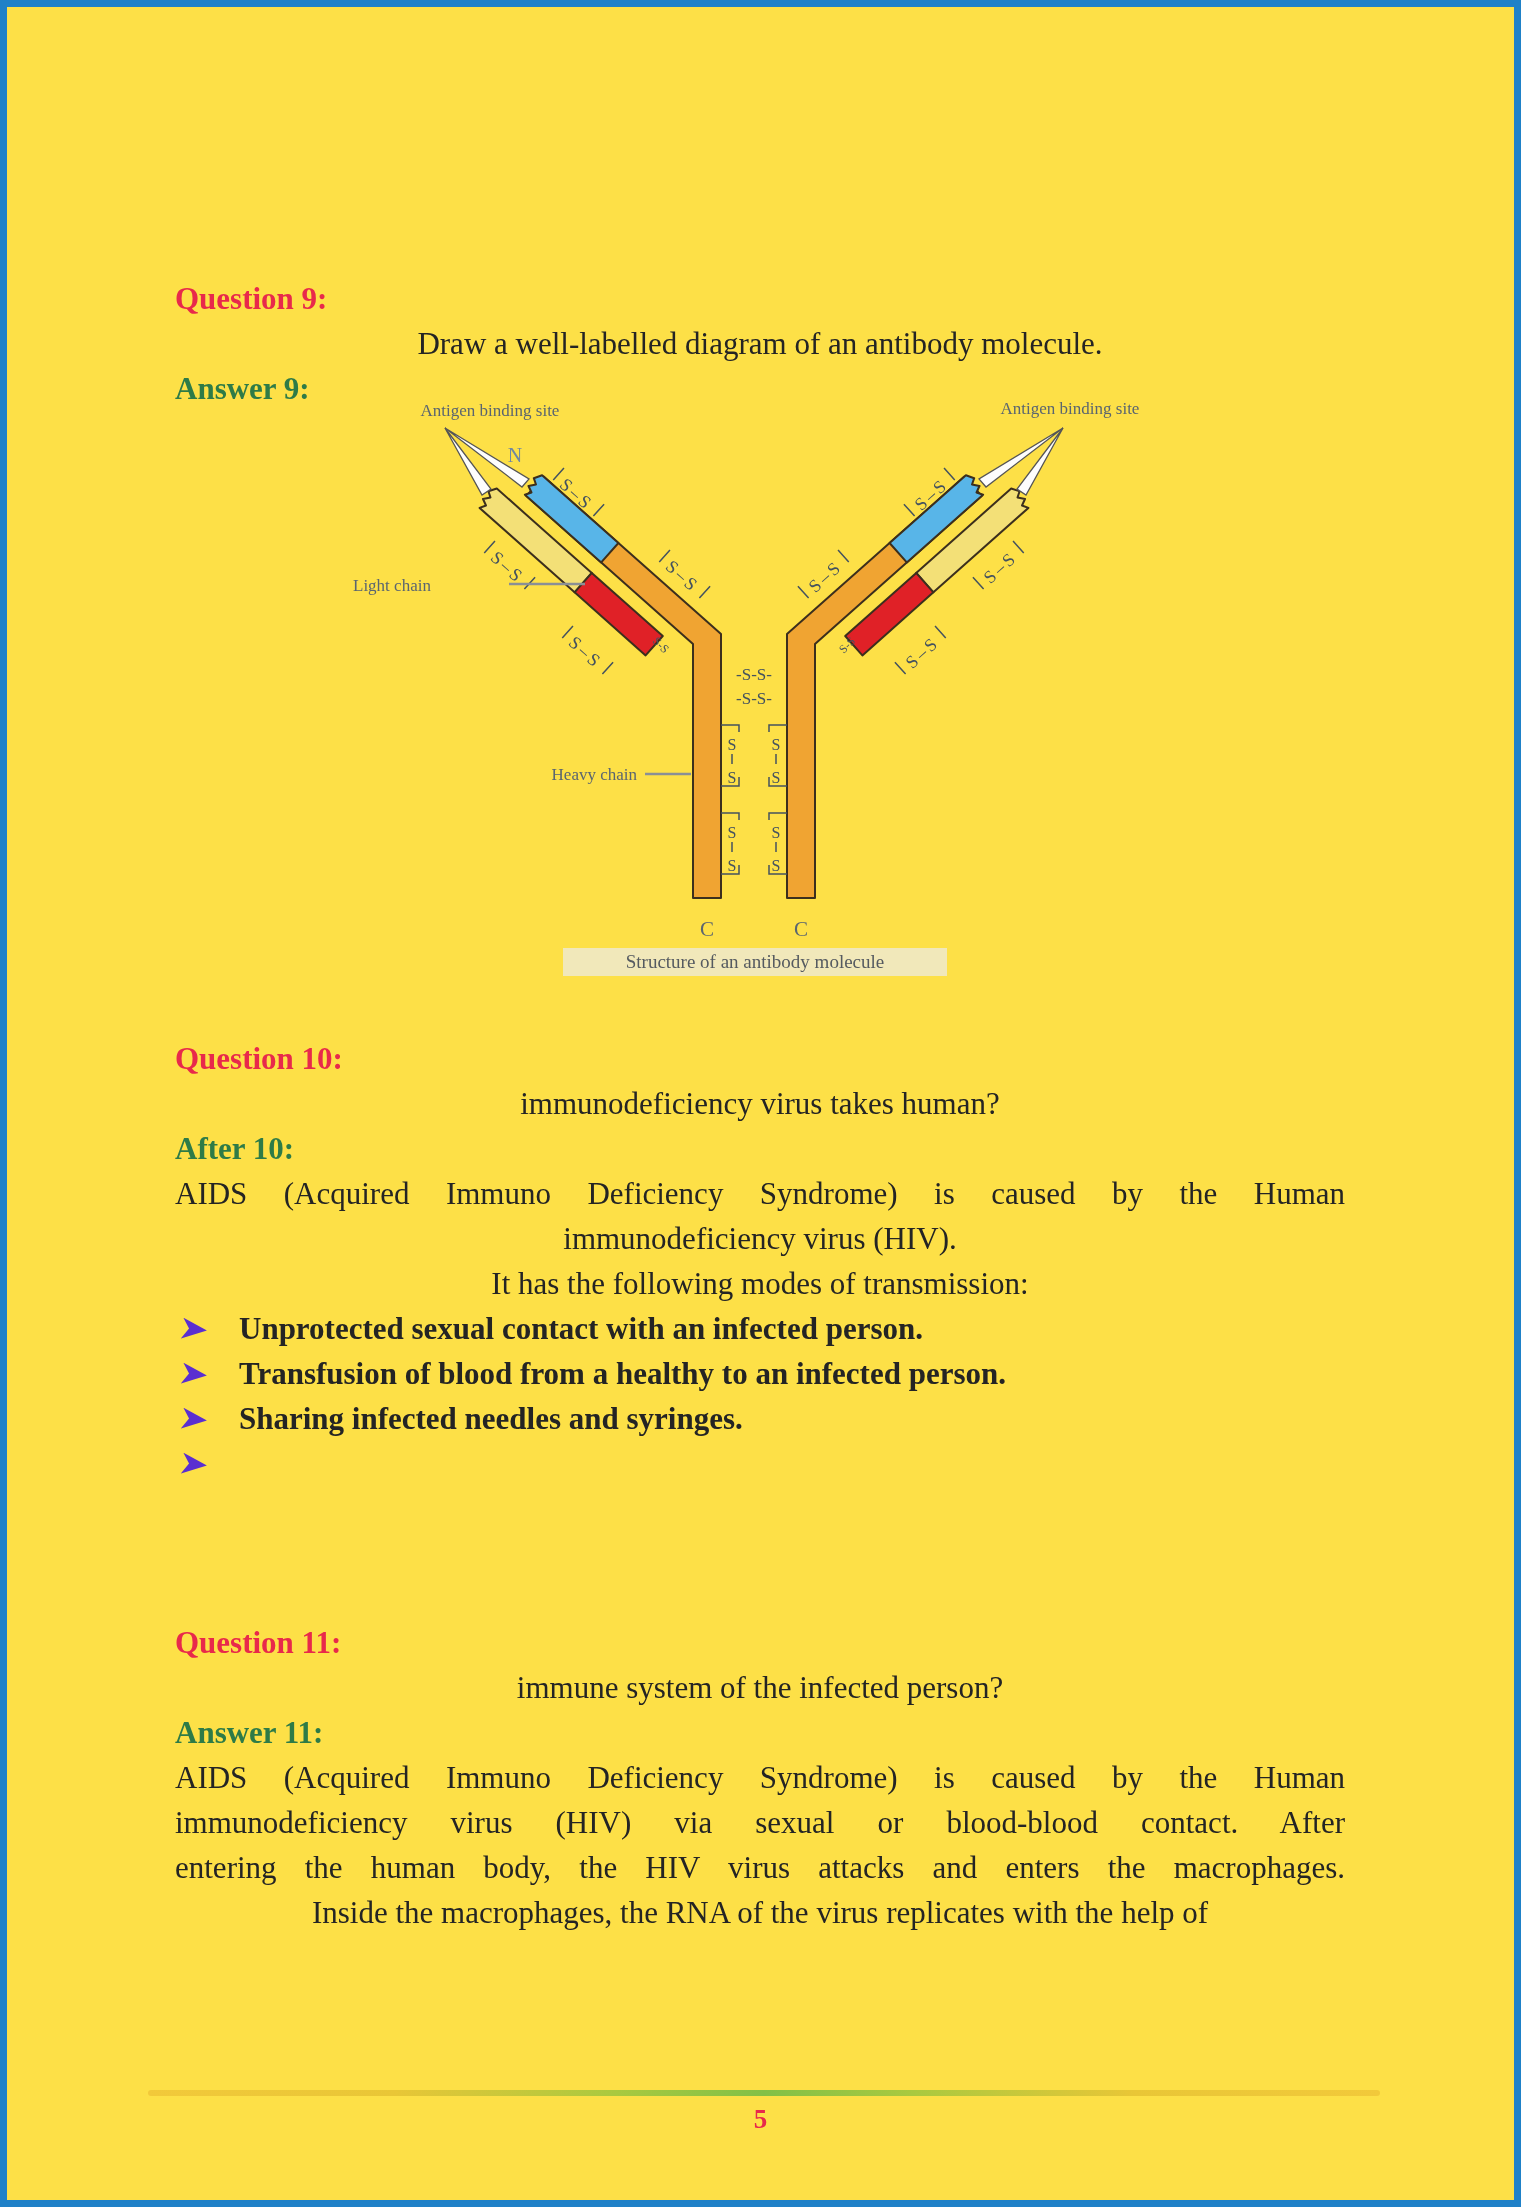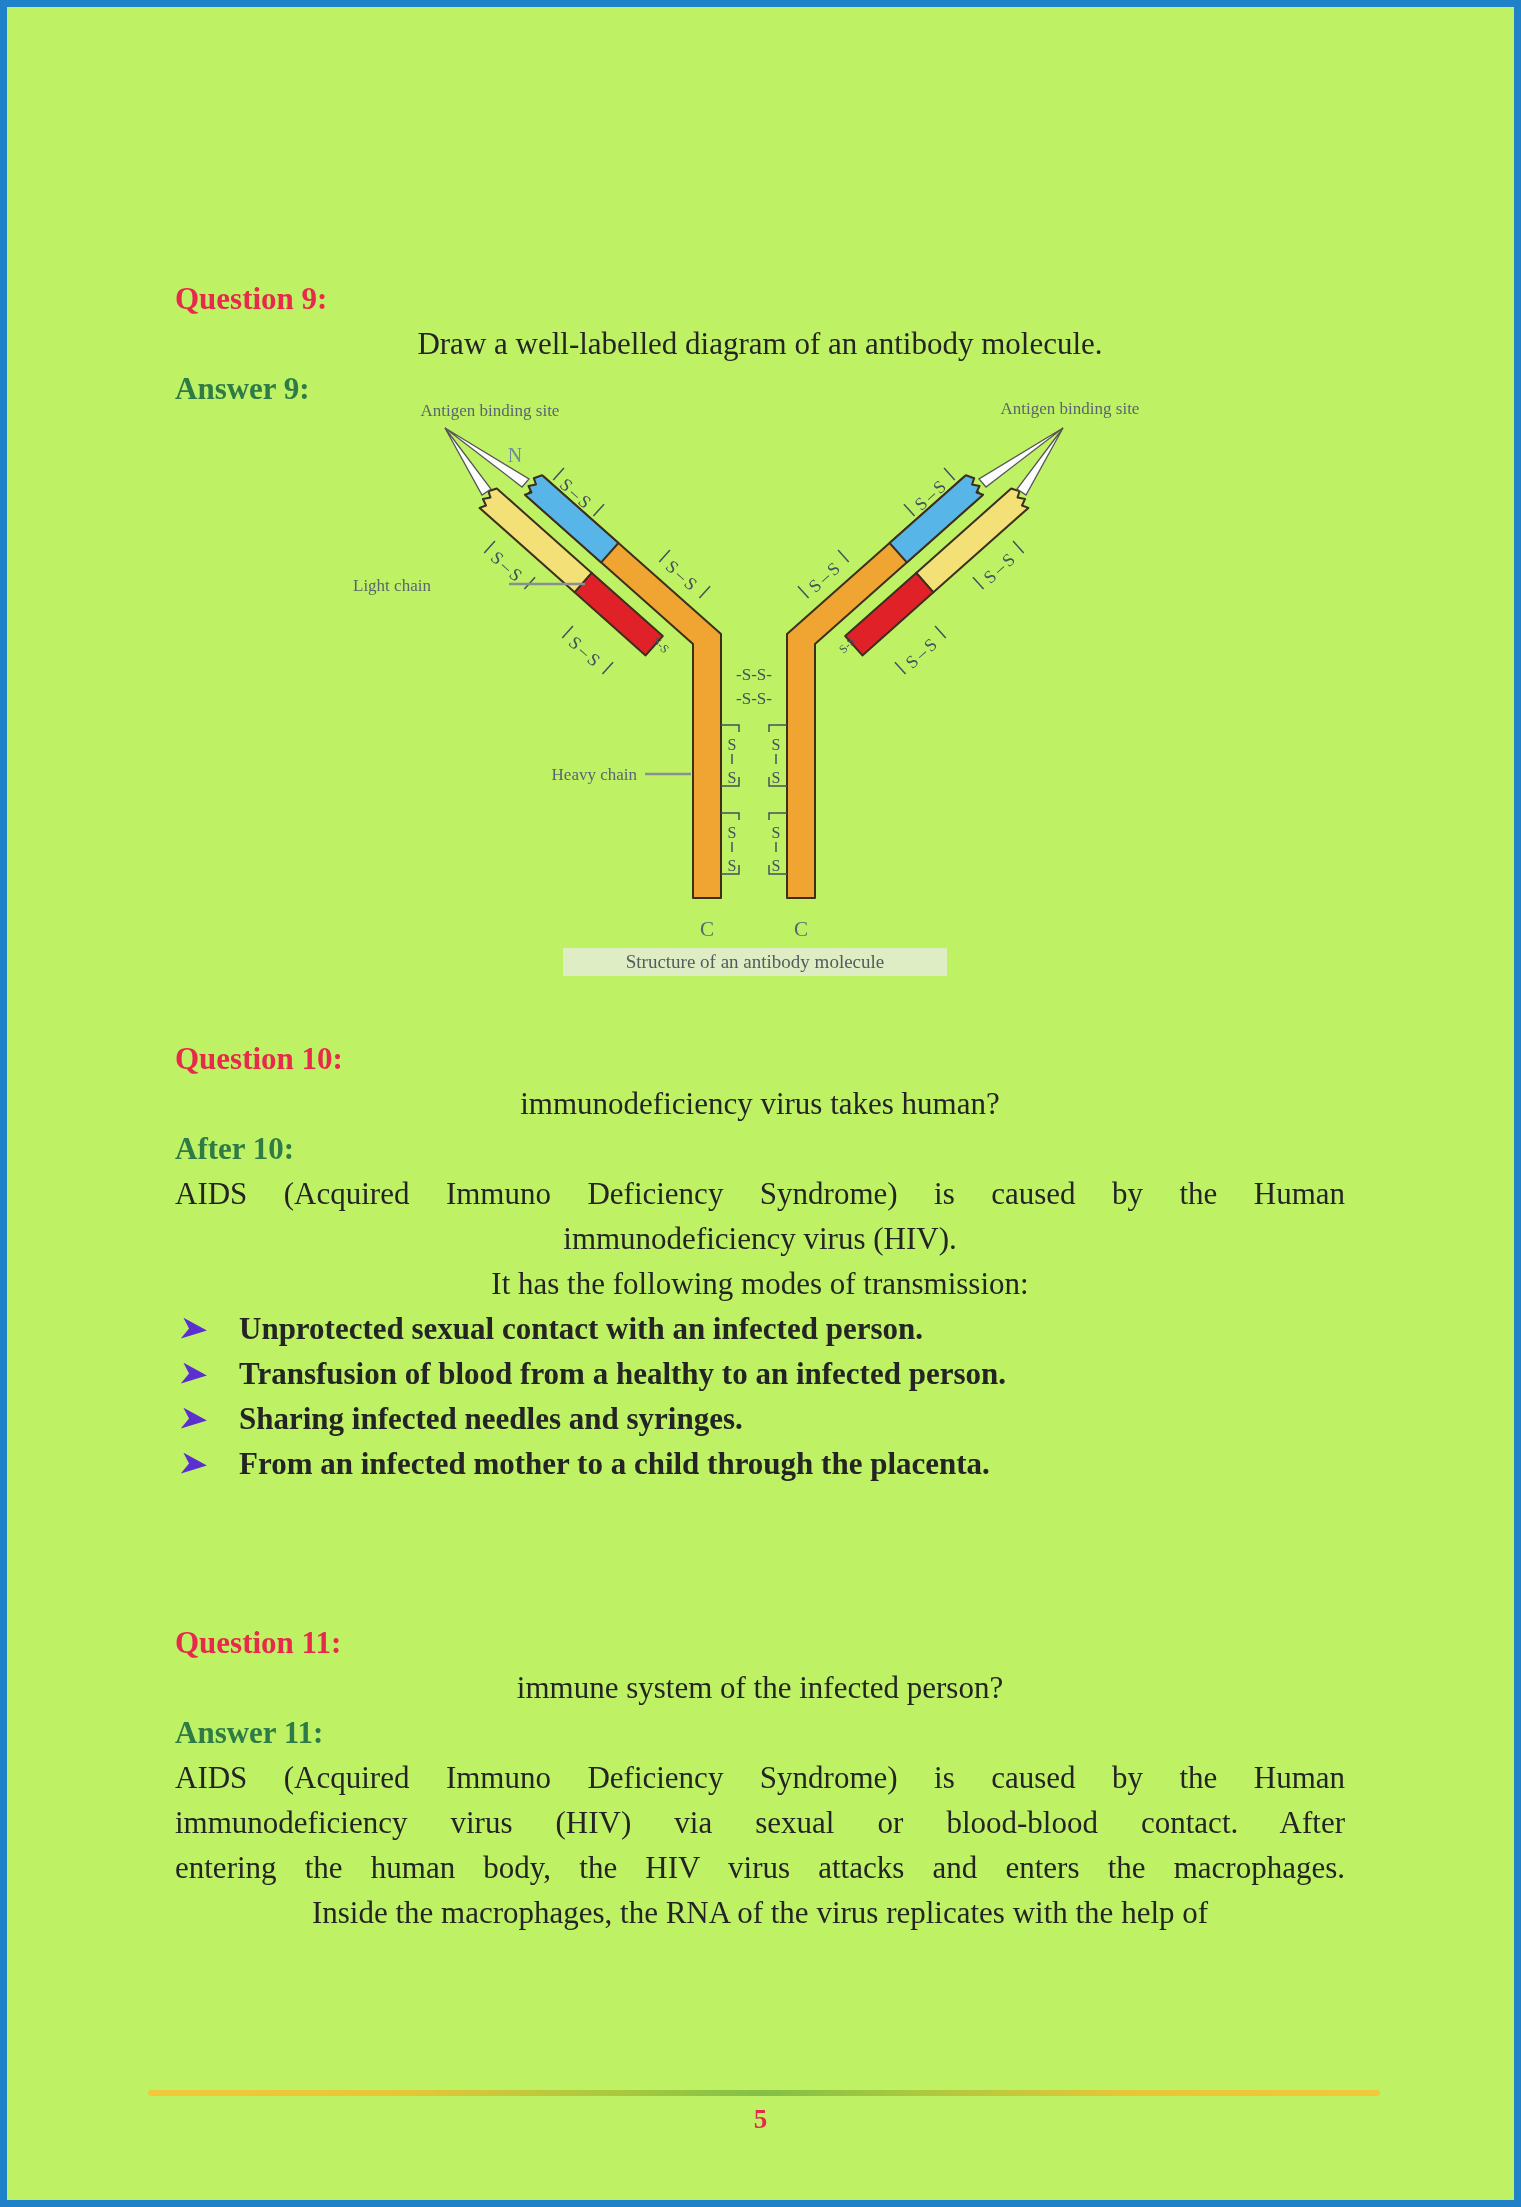--- a/index.html
+++ b/index.html
@@ -1,16 +1,16 @@
 <!DOCTYPE html>
 <html><head>
 <meta charset="utf-8">
 <style>
   html,body{margin:0;padding:0;background:#ffffff;}
-  .page{position:relative;width:1521px;height:2207px;background:#bef264;overflow:hidden;
+  .page{position:relative;width:1521px;height:2207px;background:#fde047;overflow:hidden;
         font-family:"Liberation Serif", serif;color:#242424;}
   .frame{position:absolute;inset:0;border:7px solid #1f81c8;box-sizing:border-box;pointer-events:none;}
   .section{position:absolute;left:175px;width:1170px;font-size:31px;line-height:45px;color:#242424;}
   .qlabel{color:#e8294b;font-weight:bold;}
   .alabel{color:#2e7b47;font-weight:bold;}
   .jline{text-align:justify;text-align-last:justify;}
   .plain{text-align:center;}
   .bullets{margin:0;padding:0;list-style:none;}
   .bullet{display:flex;align-items:baseline;font-weight:bold;}
   .bullet .arrow{flex:0 0 58px;padding-left:6px;position:relative;top:2px;}
@@ -164,21 +164,20 @@
       <li class="bullet">
         <span class="arrow"><svg width="27" height="23" viewBox="0 0 27 23">
               <polygon points="1,1 26,11 1,22 8,11" fill="#5b2fd0" transform="rotate(7 13 11)"></polygon>
             </svg></span>
         <span>Sharing infected needles and syringes.</span>
       </li>
       <li class="bullet">
         <span class="arrow"><svg width="27" height="23" viewBox="0 0 27 23">
               <polygon points="1,1 26,11 1,22 8,11" fill="#5b2fd0" transform="rotate(7 13 11)"></polygon>
             </svg></span>
-        <span>From an infected mother to a child through the placenta.</span>
       </li>
     </ul>
   </div>
 
   <div class="section" style="top:1620px;">
     <div class="qlabel">Question 11:</div>
     <div class="plain">immune system of the infected person?</div>
     <div class="alabel">Answer 11:</div>
     <div class="jline">AIDS (Acquired Immuno Deficiency Syndrome) is caused by the Human</div>
     <div class="jline">immunodeficiency virus (HIV) via sexual or blood-blood contact. After</div>

